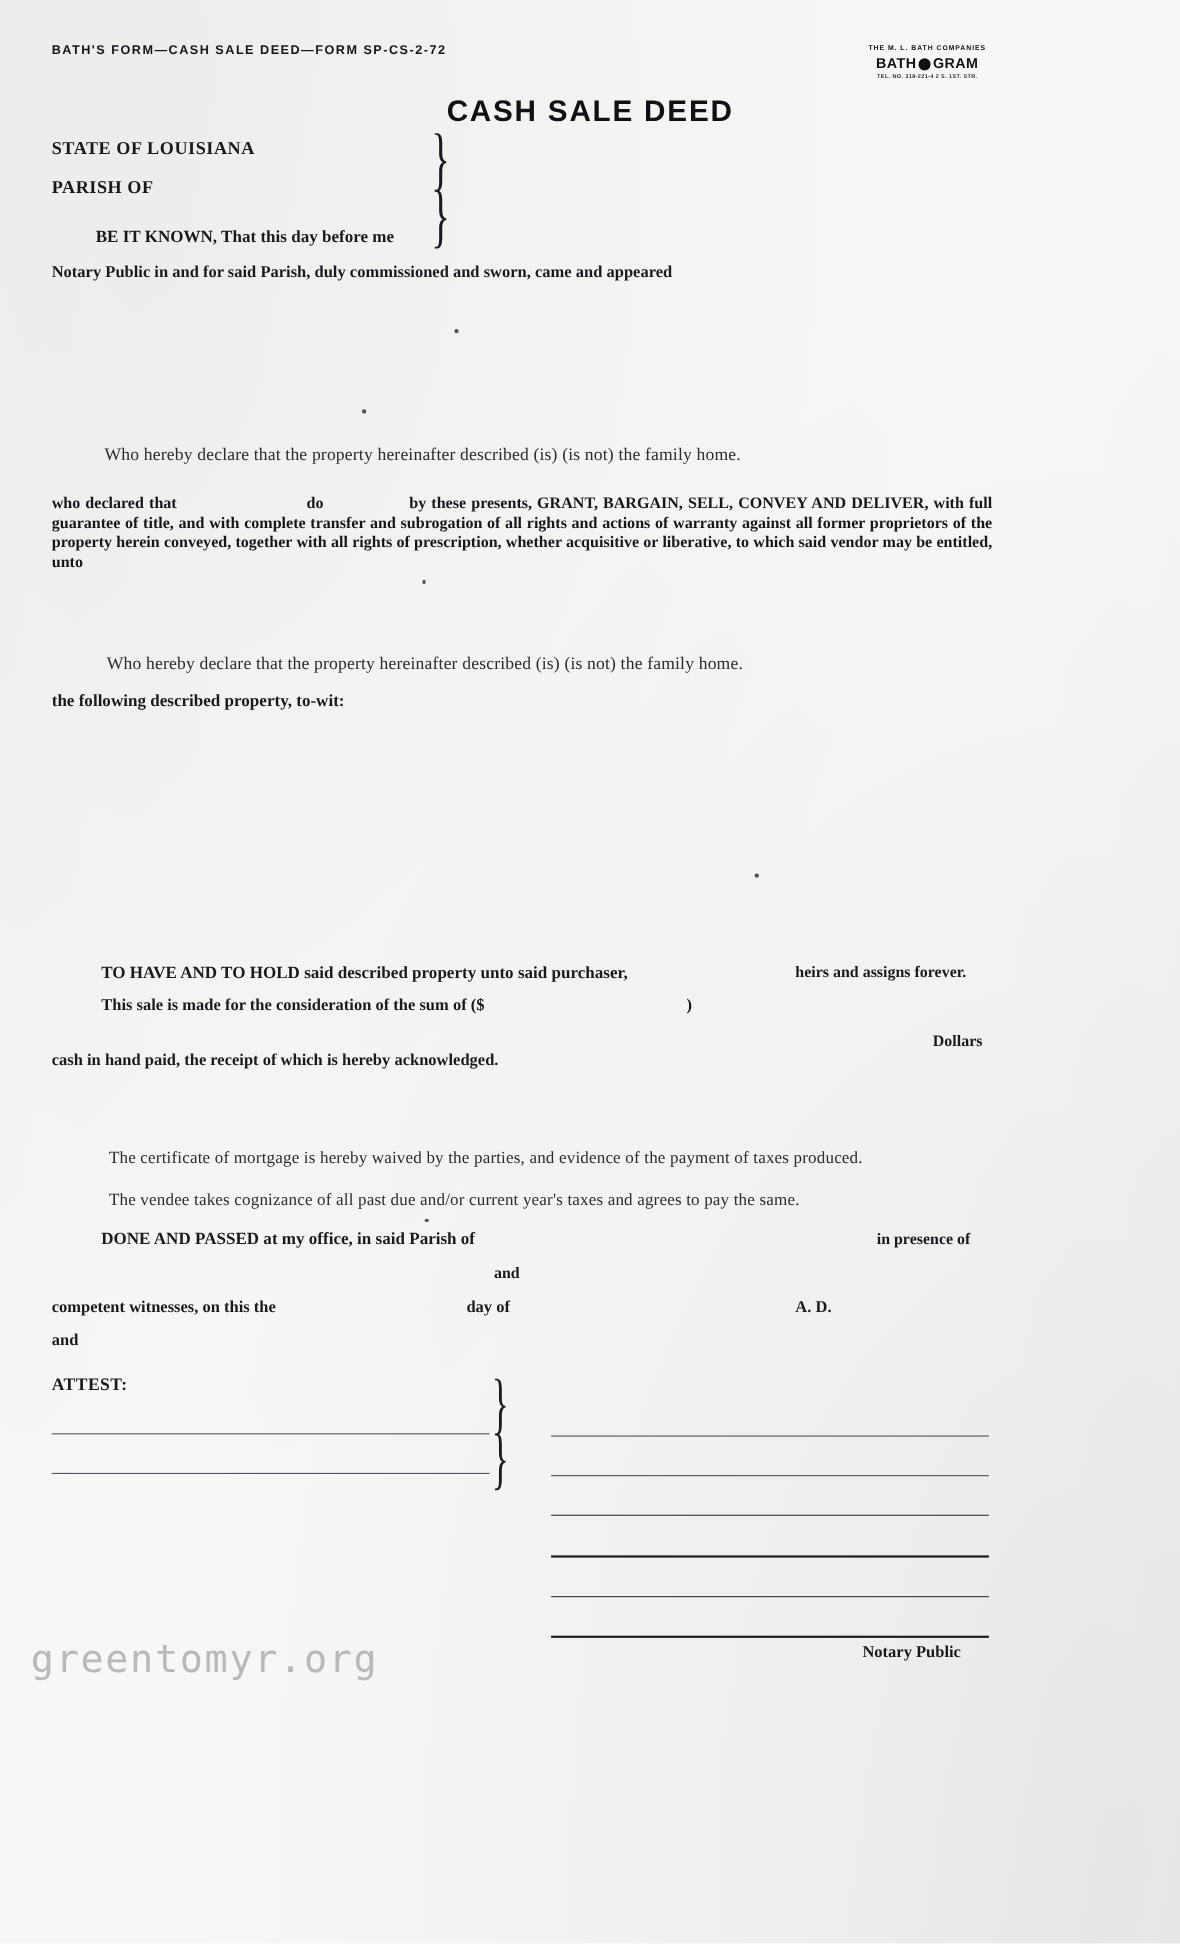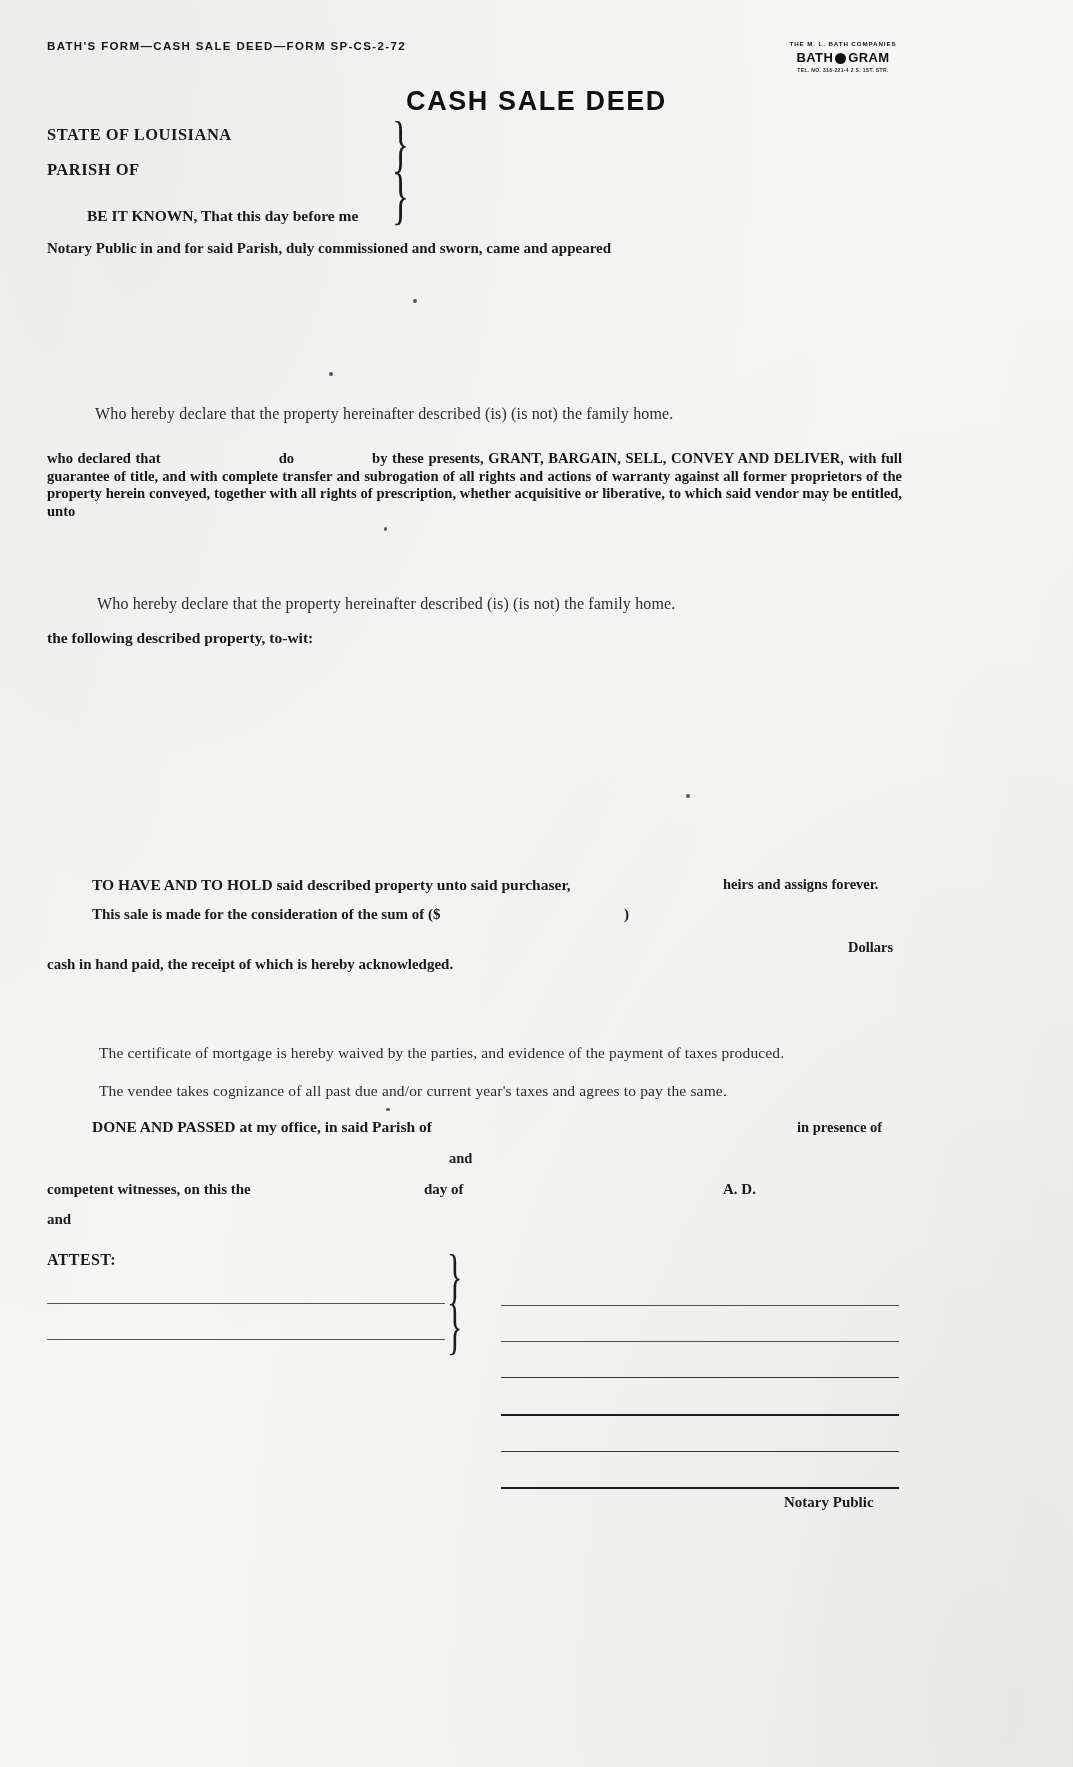--- a/index.html
+++ b/index.html
@@ -267,14 +267,15 @@
 
   <div class="abs rule thin" style="left:501px; top:1305px; width:398px;"></div>
   <div class="abs rule thin" style="left:501px; top:1341px; width:398px;"></div>
   <div class="abs rule mid" style="left:501px; top:1377px; width:398px;"></div>
   <div class="abs rule dark" style="left:501px; top:1414px; width:398px;"></div>
   <div class="abs rule mid" style="left:501px; top:1451px; width:398px;"></div>
   <div class="abs rule dark" style="left:501px; top:1487px; width:398px;"></div>
 
   <div class="abs t notary-label">Notary Public</div>
 
+  <div class="abs watermark">greentomyr.org</div>
 
 </div>
 
 </body></html>

